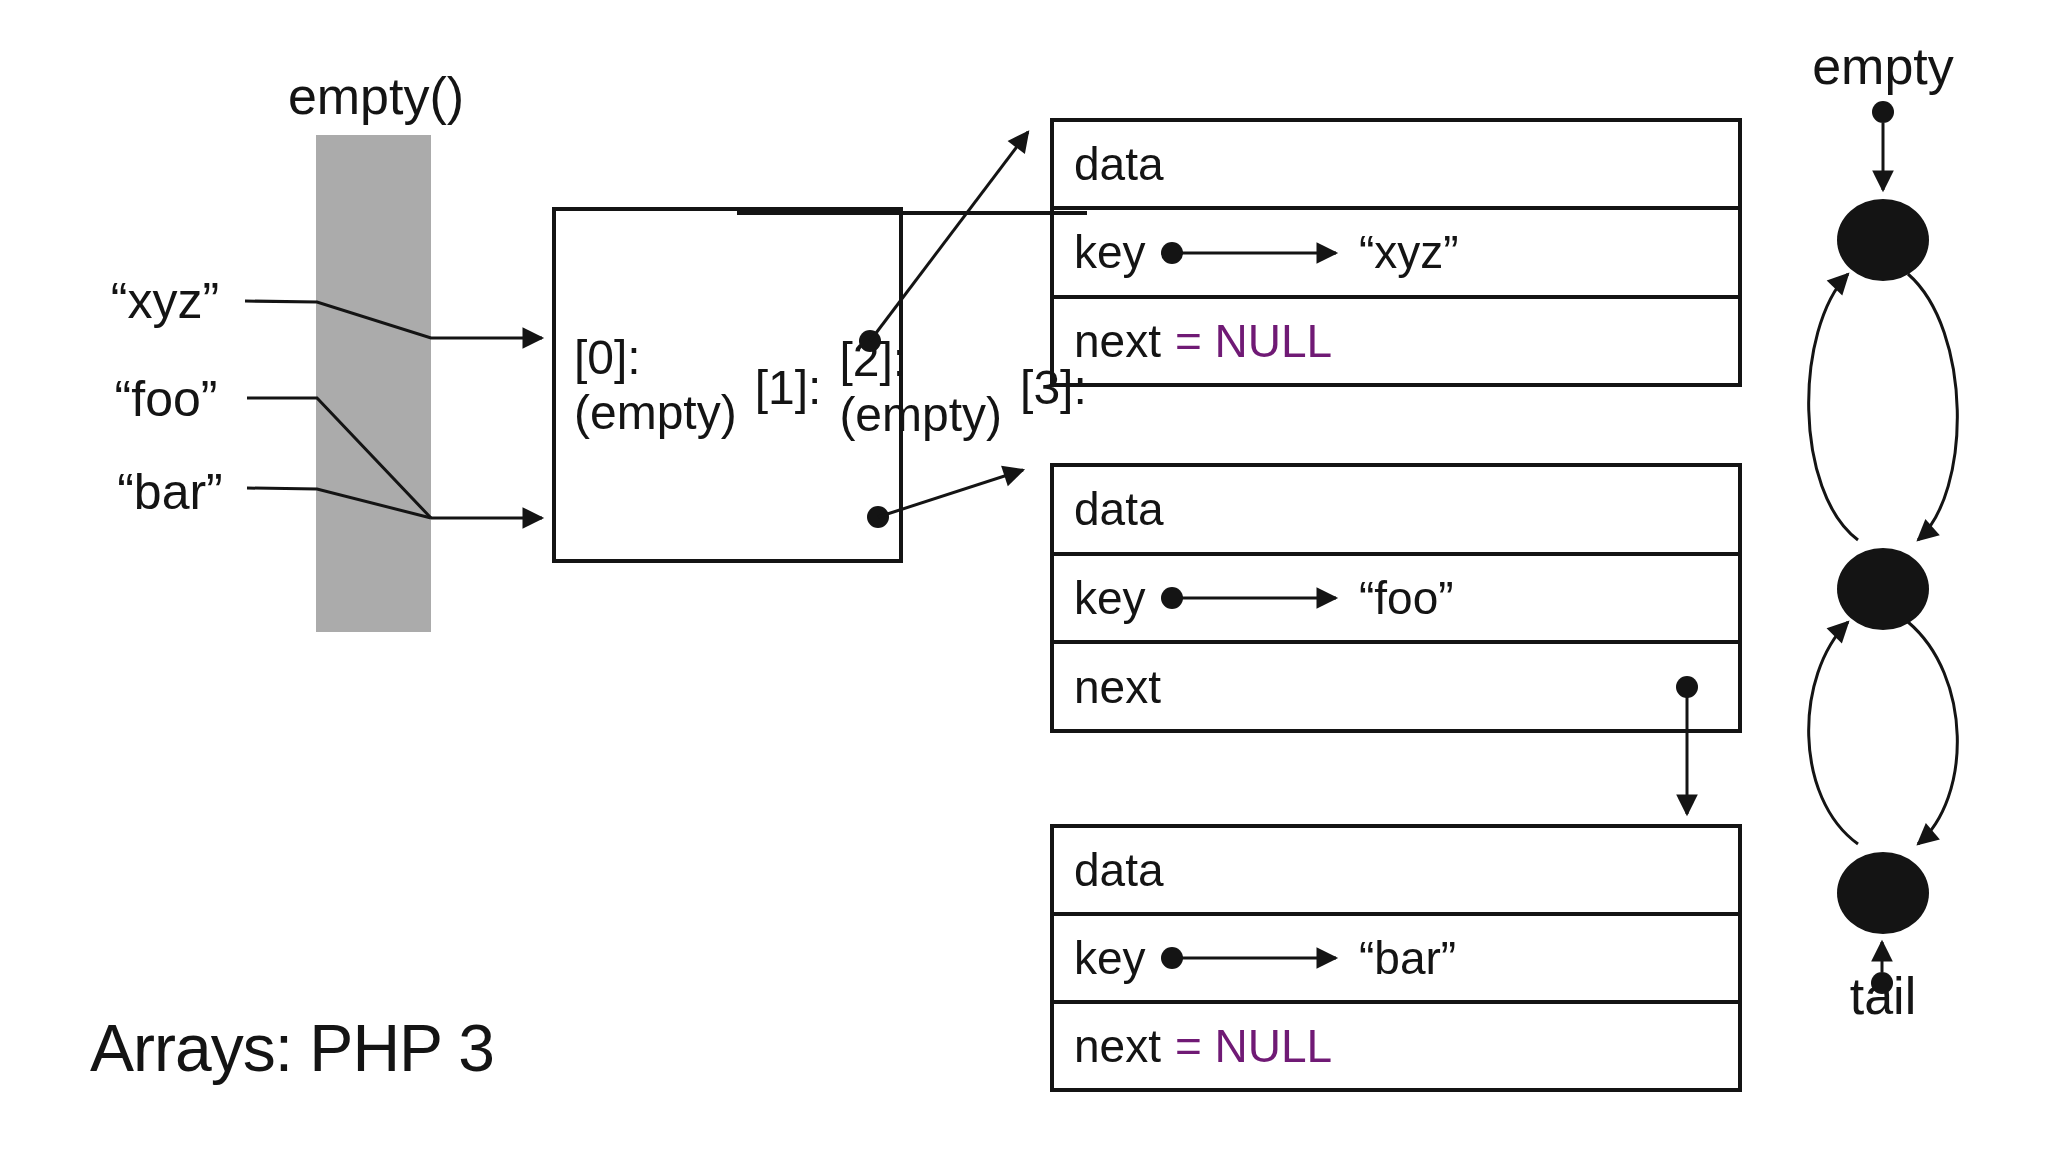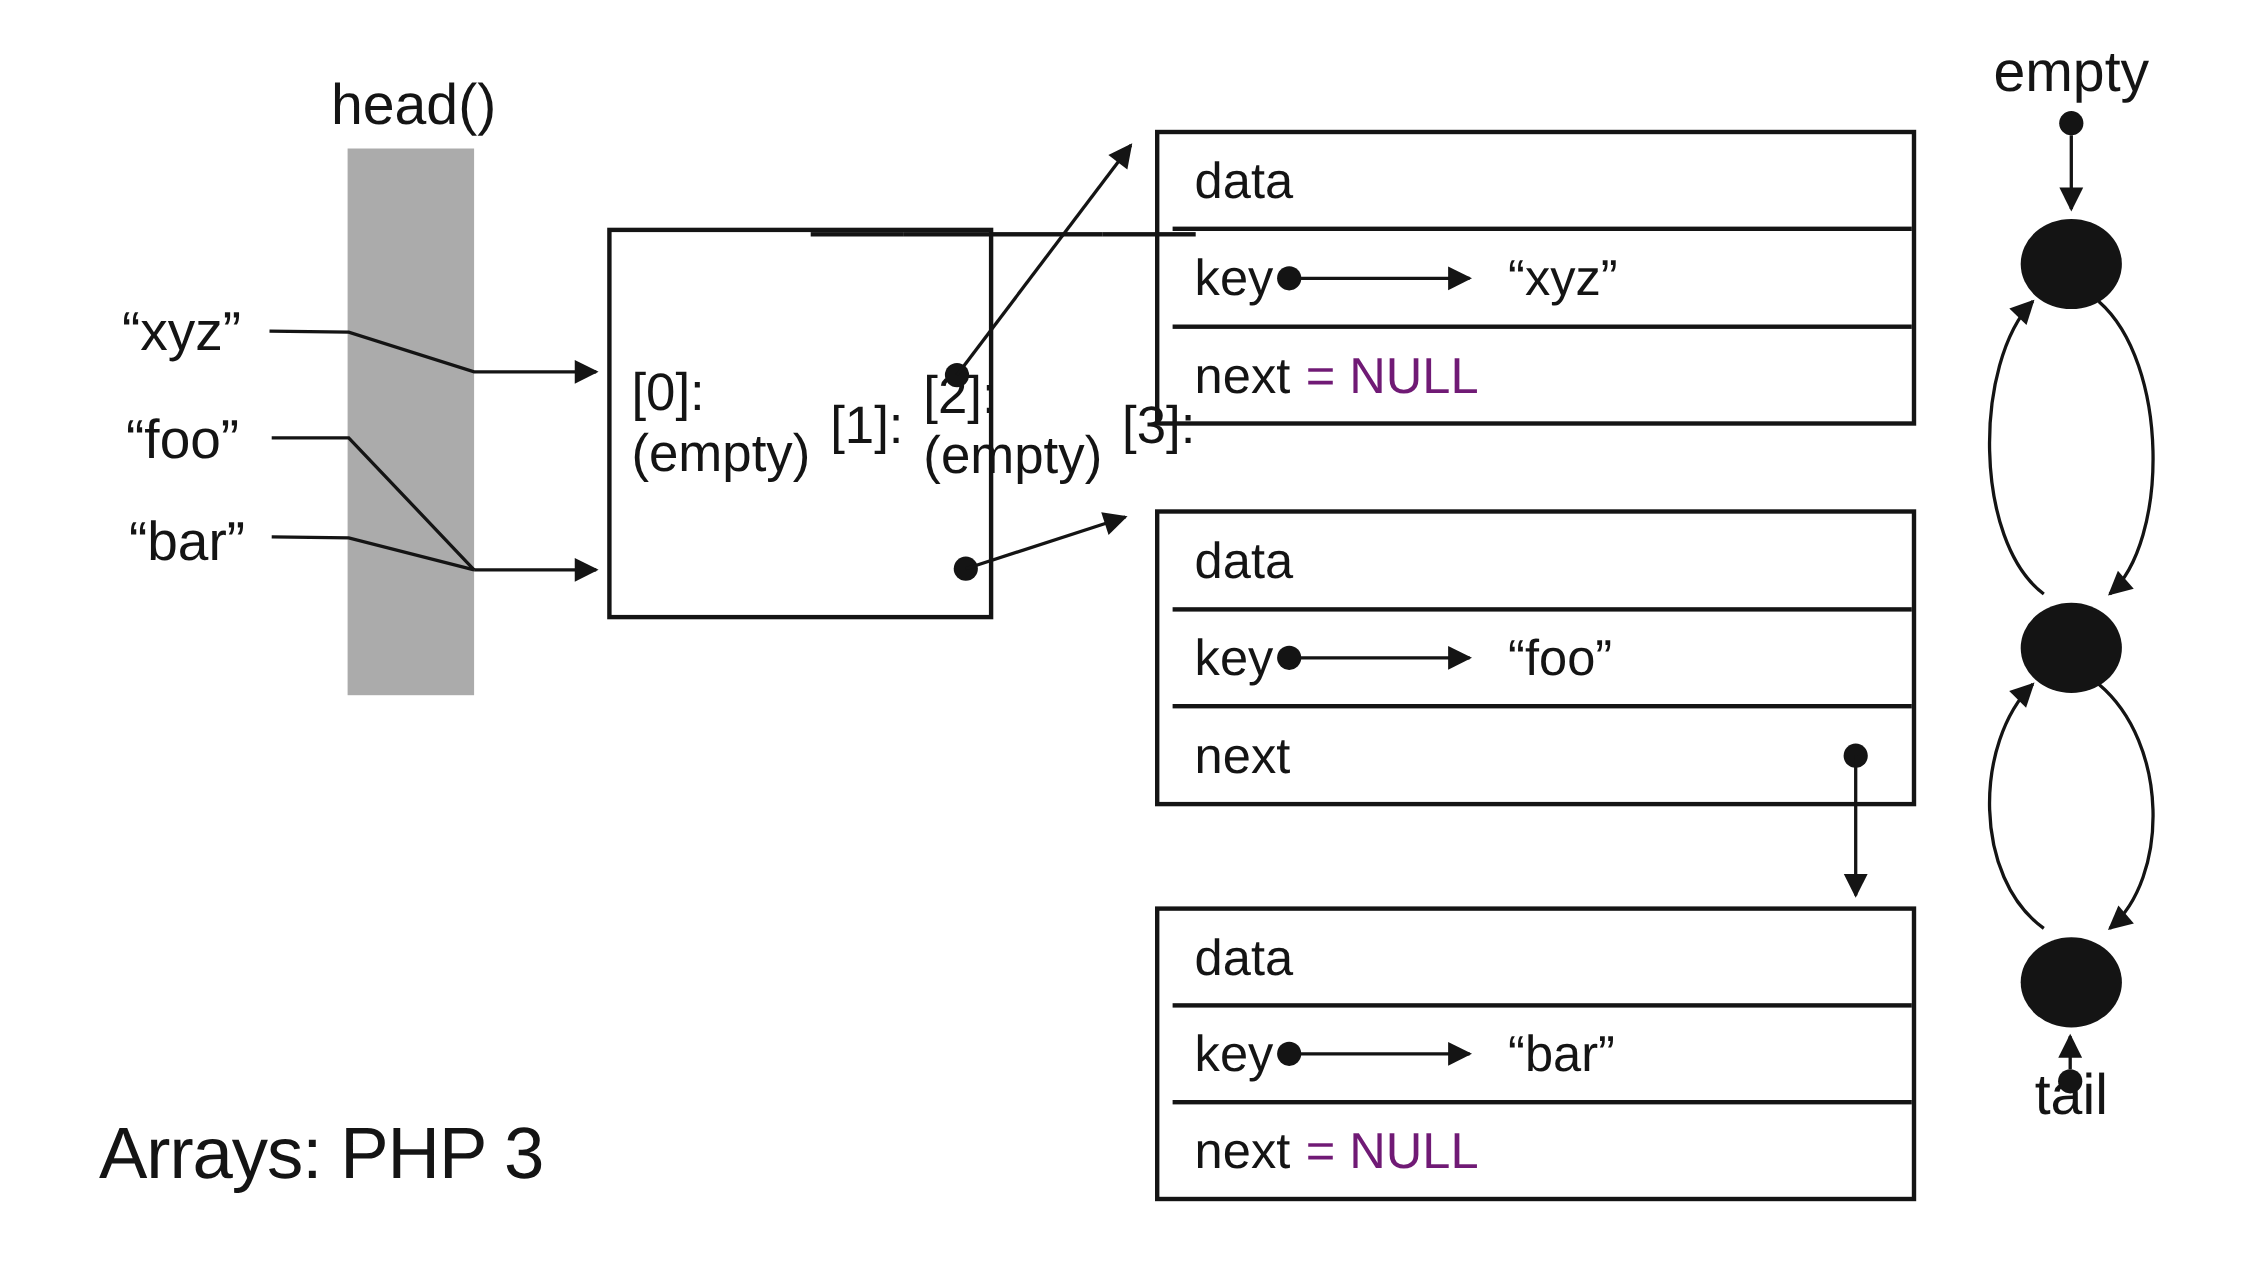--- a/index.html
+++ b/index.html
@@ -67,21 +67,20 @@
   .node-xyz { top: 118px; height: 269px; }
   .node-foo { top: 463px; height: 270px; }
   .node-bar { top: 824px; height: 268px; }
   .nrow {
     flex: 1;
     position: relative;
     display: flex; align-items: center;
     padding-left: 20px;
     font-size: 46px;
     box-sizing: border-box;
-    margin-left: 12px;
   }
   .nrow + .nrow { border-top: 4px solid #141414; }
   .kv { position: absolute; left: 305px; }
   .nv { color: #701a75; margin-left: 14px; }
 
   
   .overlay {
     position: absolute;
     left: 0; top: 0;
     width: 2048px; height: 1152px;
@@ -89,21 +88,21 @@
     pointer-events: none;
   }
 </style>
 </head>
 <body>
 
 <div class="stage">
 
   <div class="hash-bar"></div>
 
-  <div class="t center hash-label">head()</div>
+  <div class="t center hash-label">empty()</div>
   <div class="t center key-xyz">“xyz”</div>
   <div class="t center key-foo">“foo”</div>
   <div class="t center key-bar">“bar”</div>
 
   <div class="bucket">
     <div class="brow">
         <span>[0]: (empty)</span>
       </div>
     <div class="brow">
         <span>[1]:</span>

